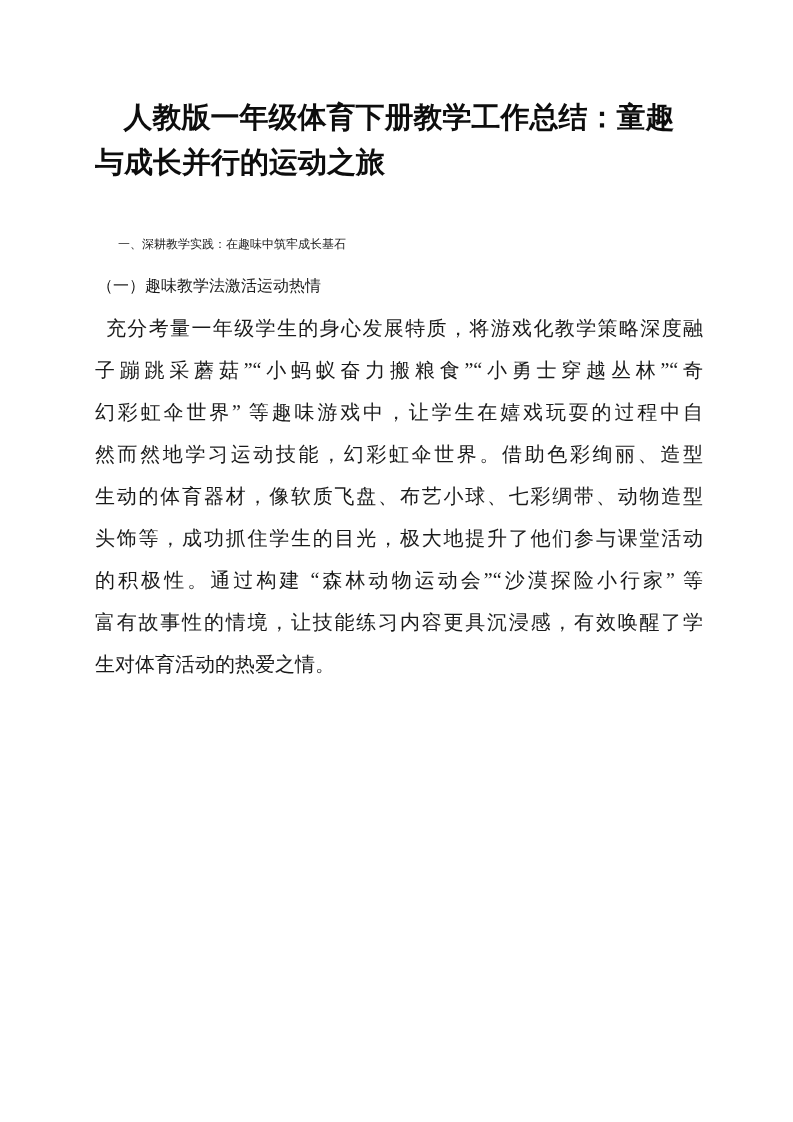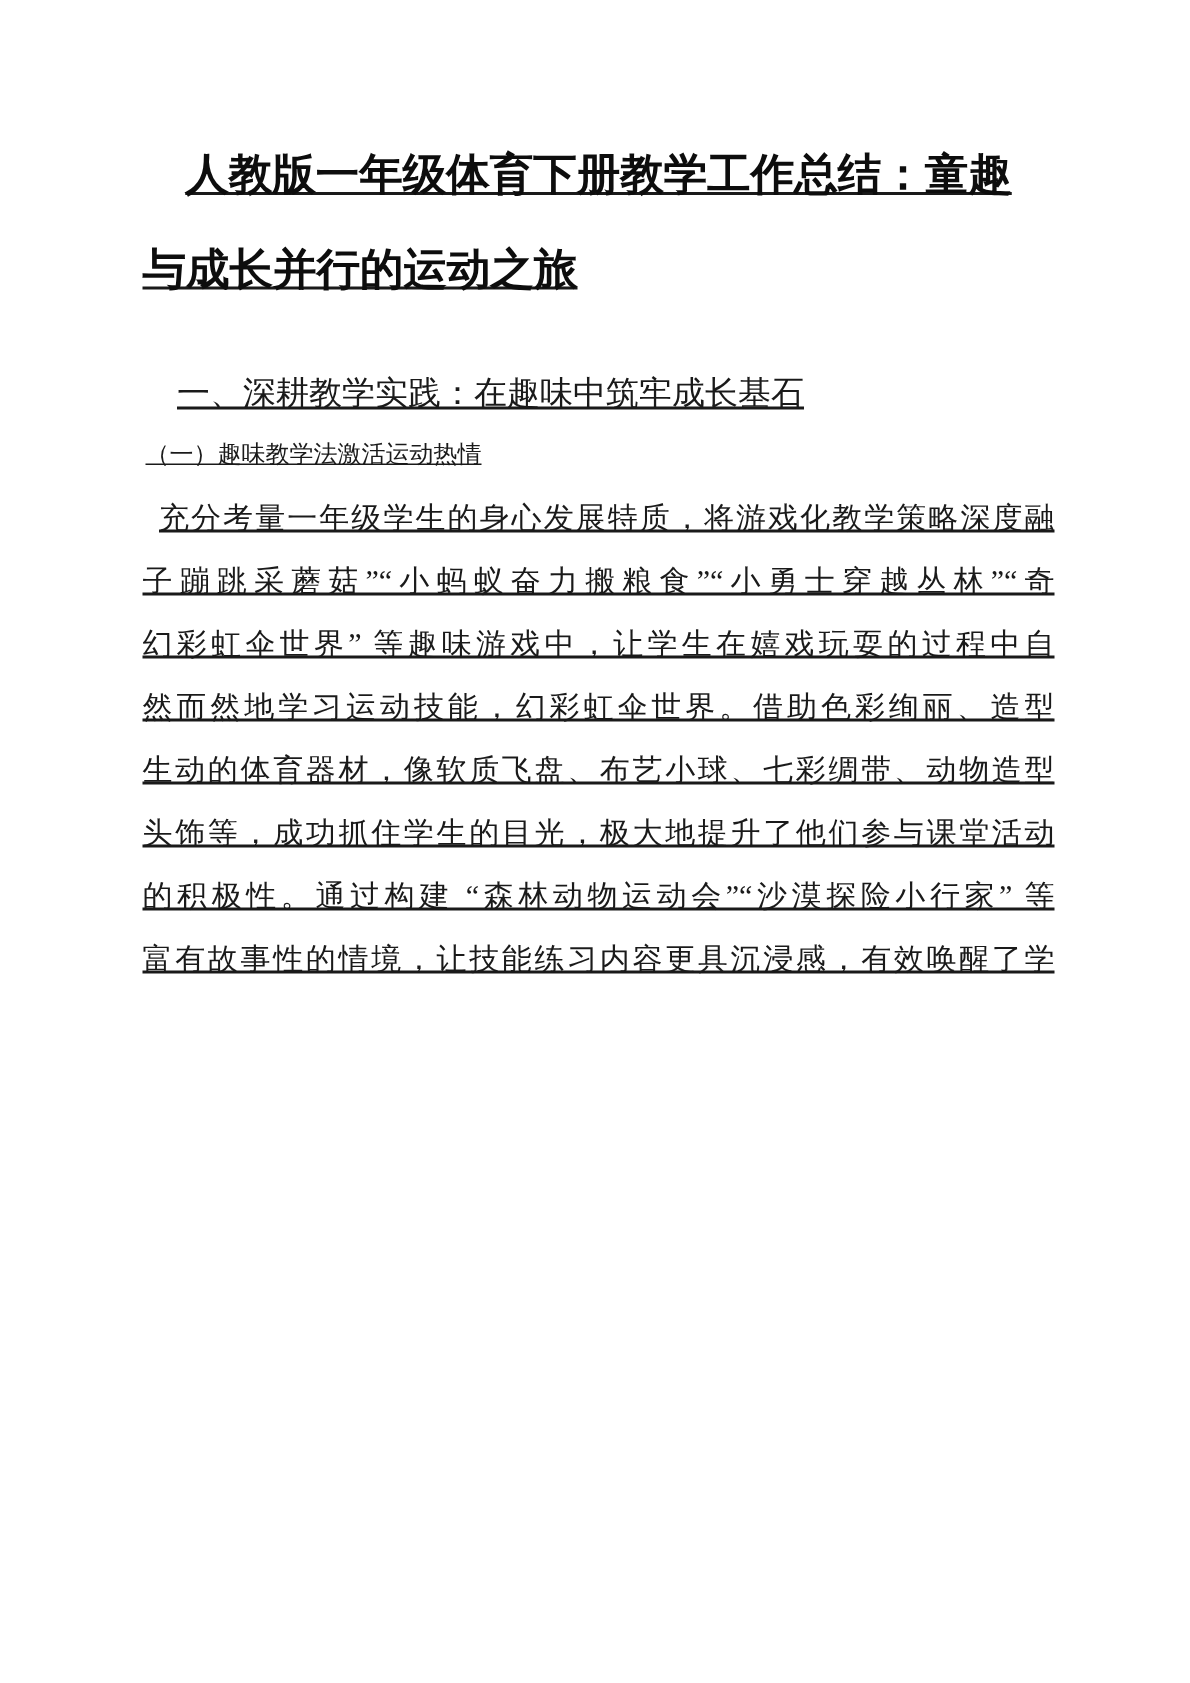--- a/index.html
+++ b/index.html
@@ -12,21 +12,20 @@
     width: 793px;
     height: 1122px;
     margin: 0 auto;
     background: #ffffff;
     overflow: hidden;
     font-family: "Liberation Serif", "DejaVu Serif", serif;
     color: #1a1a1a;
   }
   .content {
     padding: 95px 90px 0 95px; 
-    text-decoration: underline;
   }
   .doc-title {
     font-size: 29px;
     line-height: 45px;
     font-weight: bold;
     color: #0d0d0d;
     text-align: center;
     margin-bottom: 37px;
   }
   .doc-title .doc-line {
@@ -36,30 +35,29 @@
   .para {
     font-size: 20px;
     line-height: 42px;
   }
   .doc-line {
     text-align: justify;
     text-align-last: justify;
   }
   .doc-line.last {
     text-align-last: left;
-    margin-top: 18px;
   }
   .para .doc-line:first-child {
     text-indent: 11px;
   }
   .section-block {
     margin-top: 38px;
   }
   .heading-line {
-    font-size: 22px;
+    font-size: 12px;
     line-height: 42px;
     text-indent: 23px;
     text-align: left;
   }
   .subheading-line {
     font-size: 16px;
     line-height: 42px;
     text-indent: 2px;
     text-align: left;
   }
@@ -81,17 +79,18 @@
       <div class="subheading-line">（一）趣味教学法激活运动热情</div>
       <div class="para">
           <div class="doc-line">充分考量一年级学生的身心发展特质，将游戏化教学策略深度融</div>
           <div class="doc-line">子蹦跳采蘑菇”“小蚂蚁奋力搬粮食”“小勇士穿越丛林”“奇</div>
           <div class="doc-line">幻彩虹伞世界” 等趣味游戏中，让学生在嬉戏玩耍的过程中自</div>
           <div class="doc-line">然而然地学习运动技能，幻彩虹伞世界。借助色彩绚丽、造型</div>
           <div class="doc-line">生动的体育器材，像软质飞盘、布艺小球、七彩绸带、动物造型</div>
           <div class="doc-line">头饰等，成功抓住学生的目光，极大地提升了他们参与课堂活动</div>
           <div class="doc-line">的积极性。通过构建 “森林动物运动会”“沙漠探险小行家” 等</div>
           <div class="doc-line">富有故事性的情境，让技能练习内容更具沉浸感，有效唤醒了学</div>
+          <div class="doc-line last">生对体育活动的热爱之情。</div>
         </div>
     </div>
 
   </div>
 </div>
 
 </body></html>

